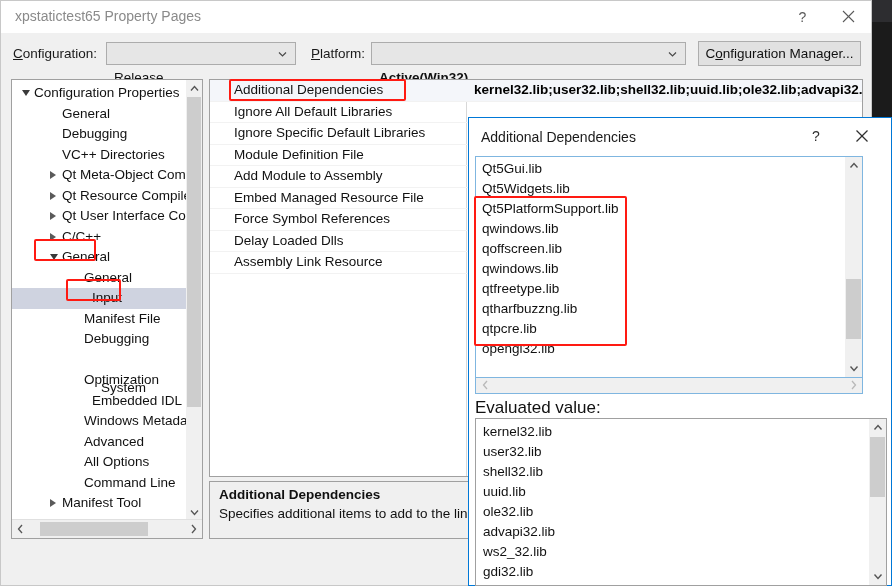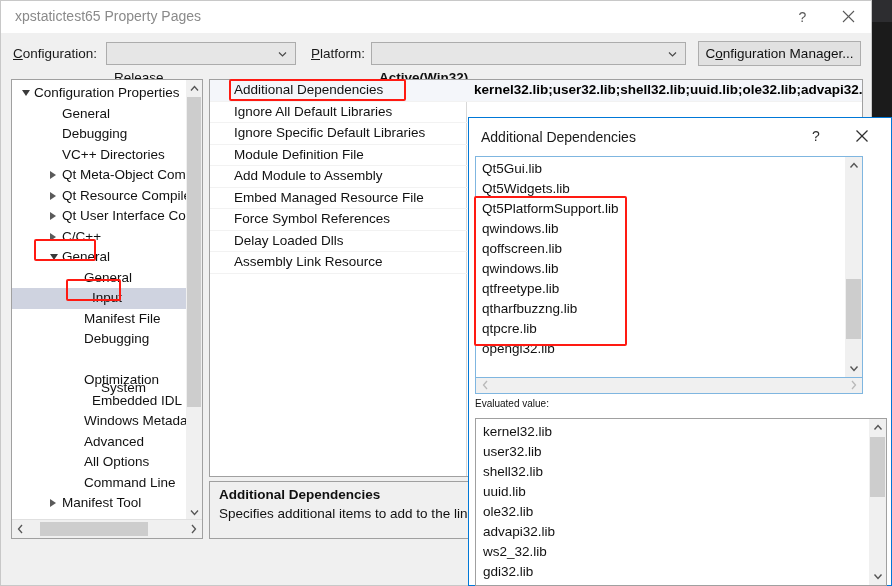--- a/index.html
+++ b/index.html
@@ -246,21 +246,21 @@
   .lbh-arrow {
     position: absolute; top: 0; width: 16px; height: 14px;
     display: flex; align-items: center; justify-content: center;
     color: #b9b9b9; font-size: 11px;
   }
   .lbh-arrow.lt { left: 1px; }
   .lbh-arrow.rt { right: 1px; }
 
   .eval-label {
     position: absolute; left: 6px; top: 280px;
-    font-size: 10px; color: #111; white-space: nowrap;
+    font-size: 17px; color: #111; white-space: nowrap;
   }
   .evalbox {
     position: absolute; left: 6px; top: 300px; width: 412px; height: 168px;
     background: #ffffff; border: 1px solid #a0a0a0;
     box-sizing: border-box; overflow: hidden;
   }
   .ev-item {
     position: relative; height: 20px; line-height: 20px;
     font-size: 13.5px; color: #111; padding-left: 7px;
     white-space: nowrap;

